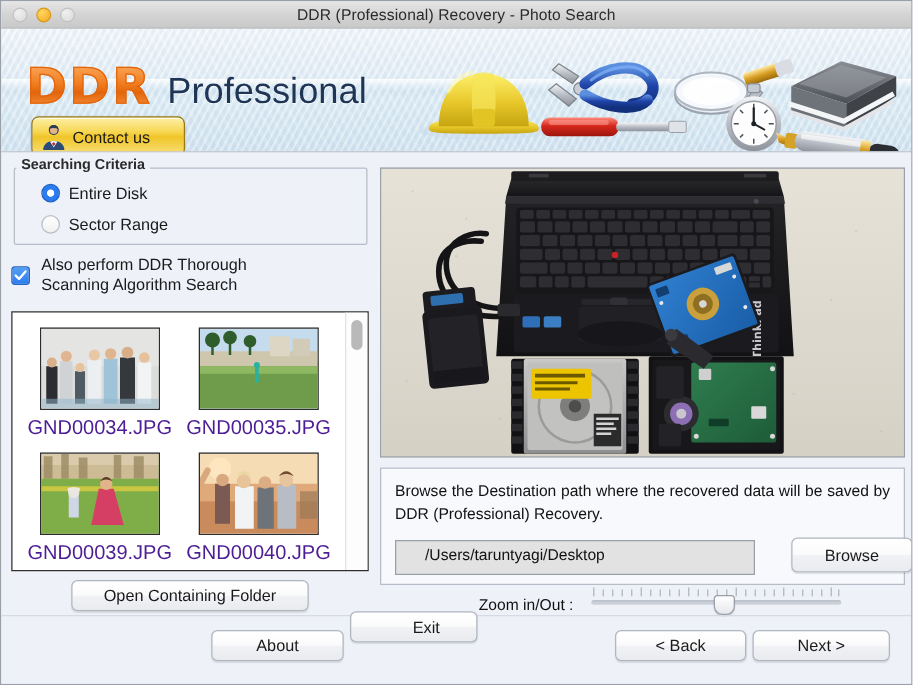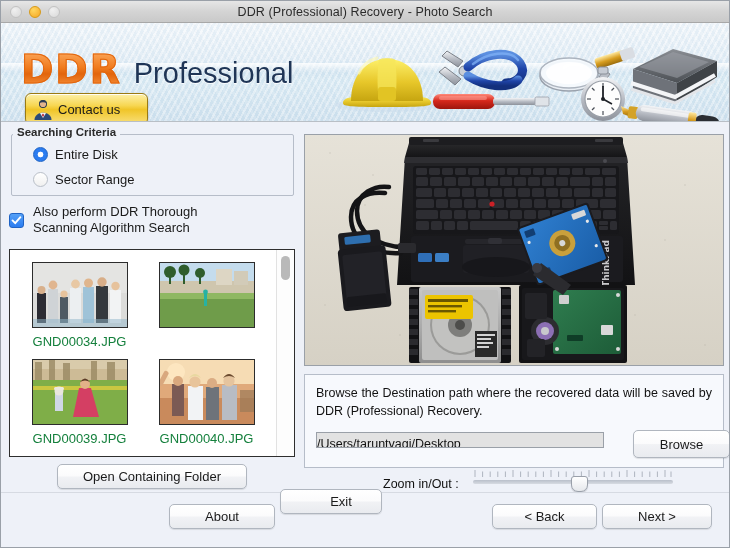--- a/index.html
+++ b/index.html
@@ -113,21 +113,21 @@
   .thumbgrid{
     position:absolute;left:0;top:0;right:18px;bottom:0;padding:8px 6px;box-sizing:border-box;
     display:flex;flex-wrap:wrap;align-content:flex-start;
   }
   .thumb{width:50%;box-sizing:border-box;padding:4px 6px 6px;text-align:center;cursor:pointer;}
   .thumb .imgbox{
     width:96px;height:66px;margin:0 auto;box-sizing:border-box;
     border:1px solid #2c2c2c;overflow:hidden;background:#ddd;position:relative;
   }
   .thumb .imgbox svg{display:block;}
-  .thumb .fname{margin-top:6px;font-size:13px;color:#15803d;white-space:nowrap;}
+  .thumb .fname{margin-top:6px;font-size:16px;color:#4c1d95;white-space:nowrap;}
   .vscroll{
     position:absolute;right:0;top:0;width:17px;height:100%;
     background:#fdfdfd;border-left:1px solid #e2e2e2;cursor:pointer;
   }
   .vthumb{
     position:absolute;left:4px;top:6px;width:9px;height:24px;border-radius:5px;
     background:#b9b9b9;
   }
 
   
@@ -140,24 +140,24 @@
   
   .destbox{
     position:absolute;left:303px;top:252px;width:420px;height:94px;box-sizing:border-box;
     border:1px solid #b6bdc9;background:#f7f9fd;
   }
   .dest-text{
     position:absolute;left:11px;top:9px;right:11px;font-size:12.5px;color:#121212;
     line-height:18px;text-align:justify;
   }
   .path-input{
-    position:absolute;left:11px;top:57px;width:288px;height:16px;box-sizing:border-box;
+    position:absolute;left:11px;top:57px;width:288px;height:28px;box-sizing:border-box;
     border:1px solid #9aa0a8;background:#e2e2e2;
     font-size:12.5px;color:#111;font-family:"Liberation Sans",sans-serif;
-    padding:0 0;line-height:22px;white-space:nowrap;overflow:hidden;cursor:text;
+    padding:0 23px;line-height:22px;white-space:nowrap;overflow:hidden;cursor:text;
   }
   .browse-btn{
     position:absolute;left:312px;top:55px;width:97px;height:28px;box-sizing:border-box;
   }
 
   
   .btn{
     border:1px solid #b0b6bf;border-radius:5px;
     background:linear-gradient(to bottom,#ffffff 0%,#fbfbfc 48%,#f1f2f5 52%,#e9ebef 100%);
     box-shadow:0 1px 1px rgba(0,0,0,.10);
@@ -412,20 +412,21 @@
                   <rect x="23" y="7" width="2" height="14"></rect>
                 <circle cx="40" cy="10" r="5"></circle>
                   <rect x="39" y="10" width="2" height="11"></rect>
               </g>
               <rect y="30" width="94" height="34" fill="#6f9c4a"></rect>
               <rect y="30" width="94" height="6" fill="#8fb862"></rect>
               <rect x="44" y="30" width="3" height="13" fill="#27b2a3"></rect>
               <circle cx="45.5" cy="29" r="2.4" fill="#27b2a3"></circle>
             </svg>
           </div>
+          <div class="fname">GND00035.JPG</div>
         </div>
 
         <div class="thumb">
           <div class="imgbox">
             <svg width="94" height="64" viewBox="0 0 94 64">
               <rect width="94" height="64" fill="#74a03f"></rect>
               <rect width="94" height="22" fill="#cdbb96"></rect>
               <rect width="94" height="9" fill="#d9cbab"></rect>
               <g fill="#9a8a63" opacity=".8">
                 <rect x="2" y="2" width="7" height="18"></rect>

